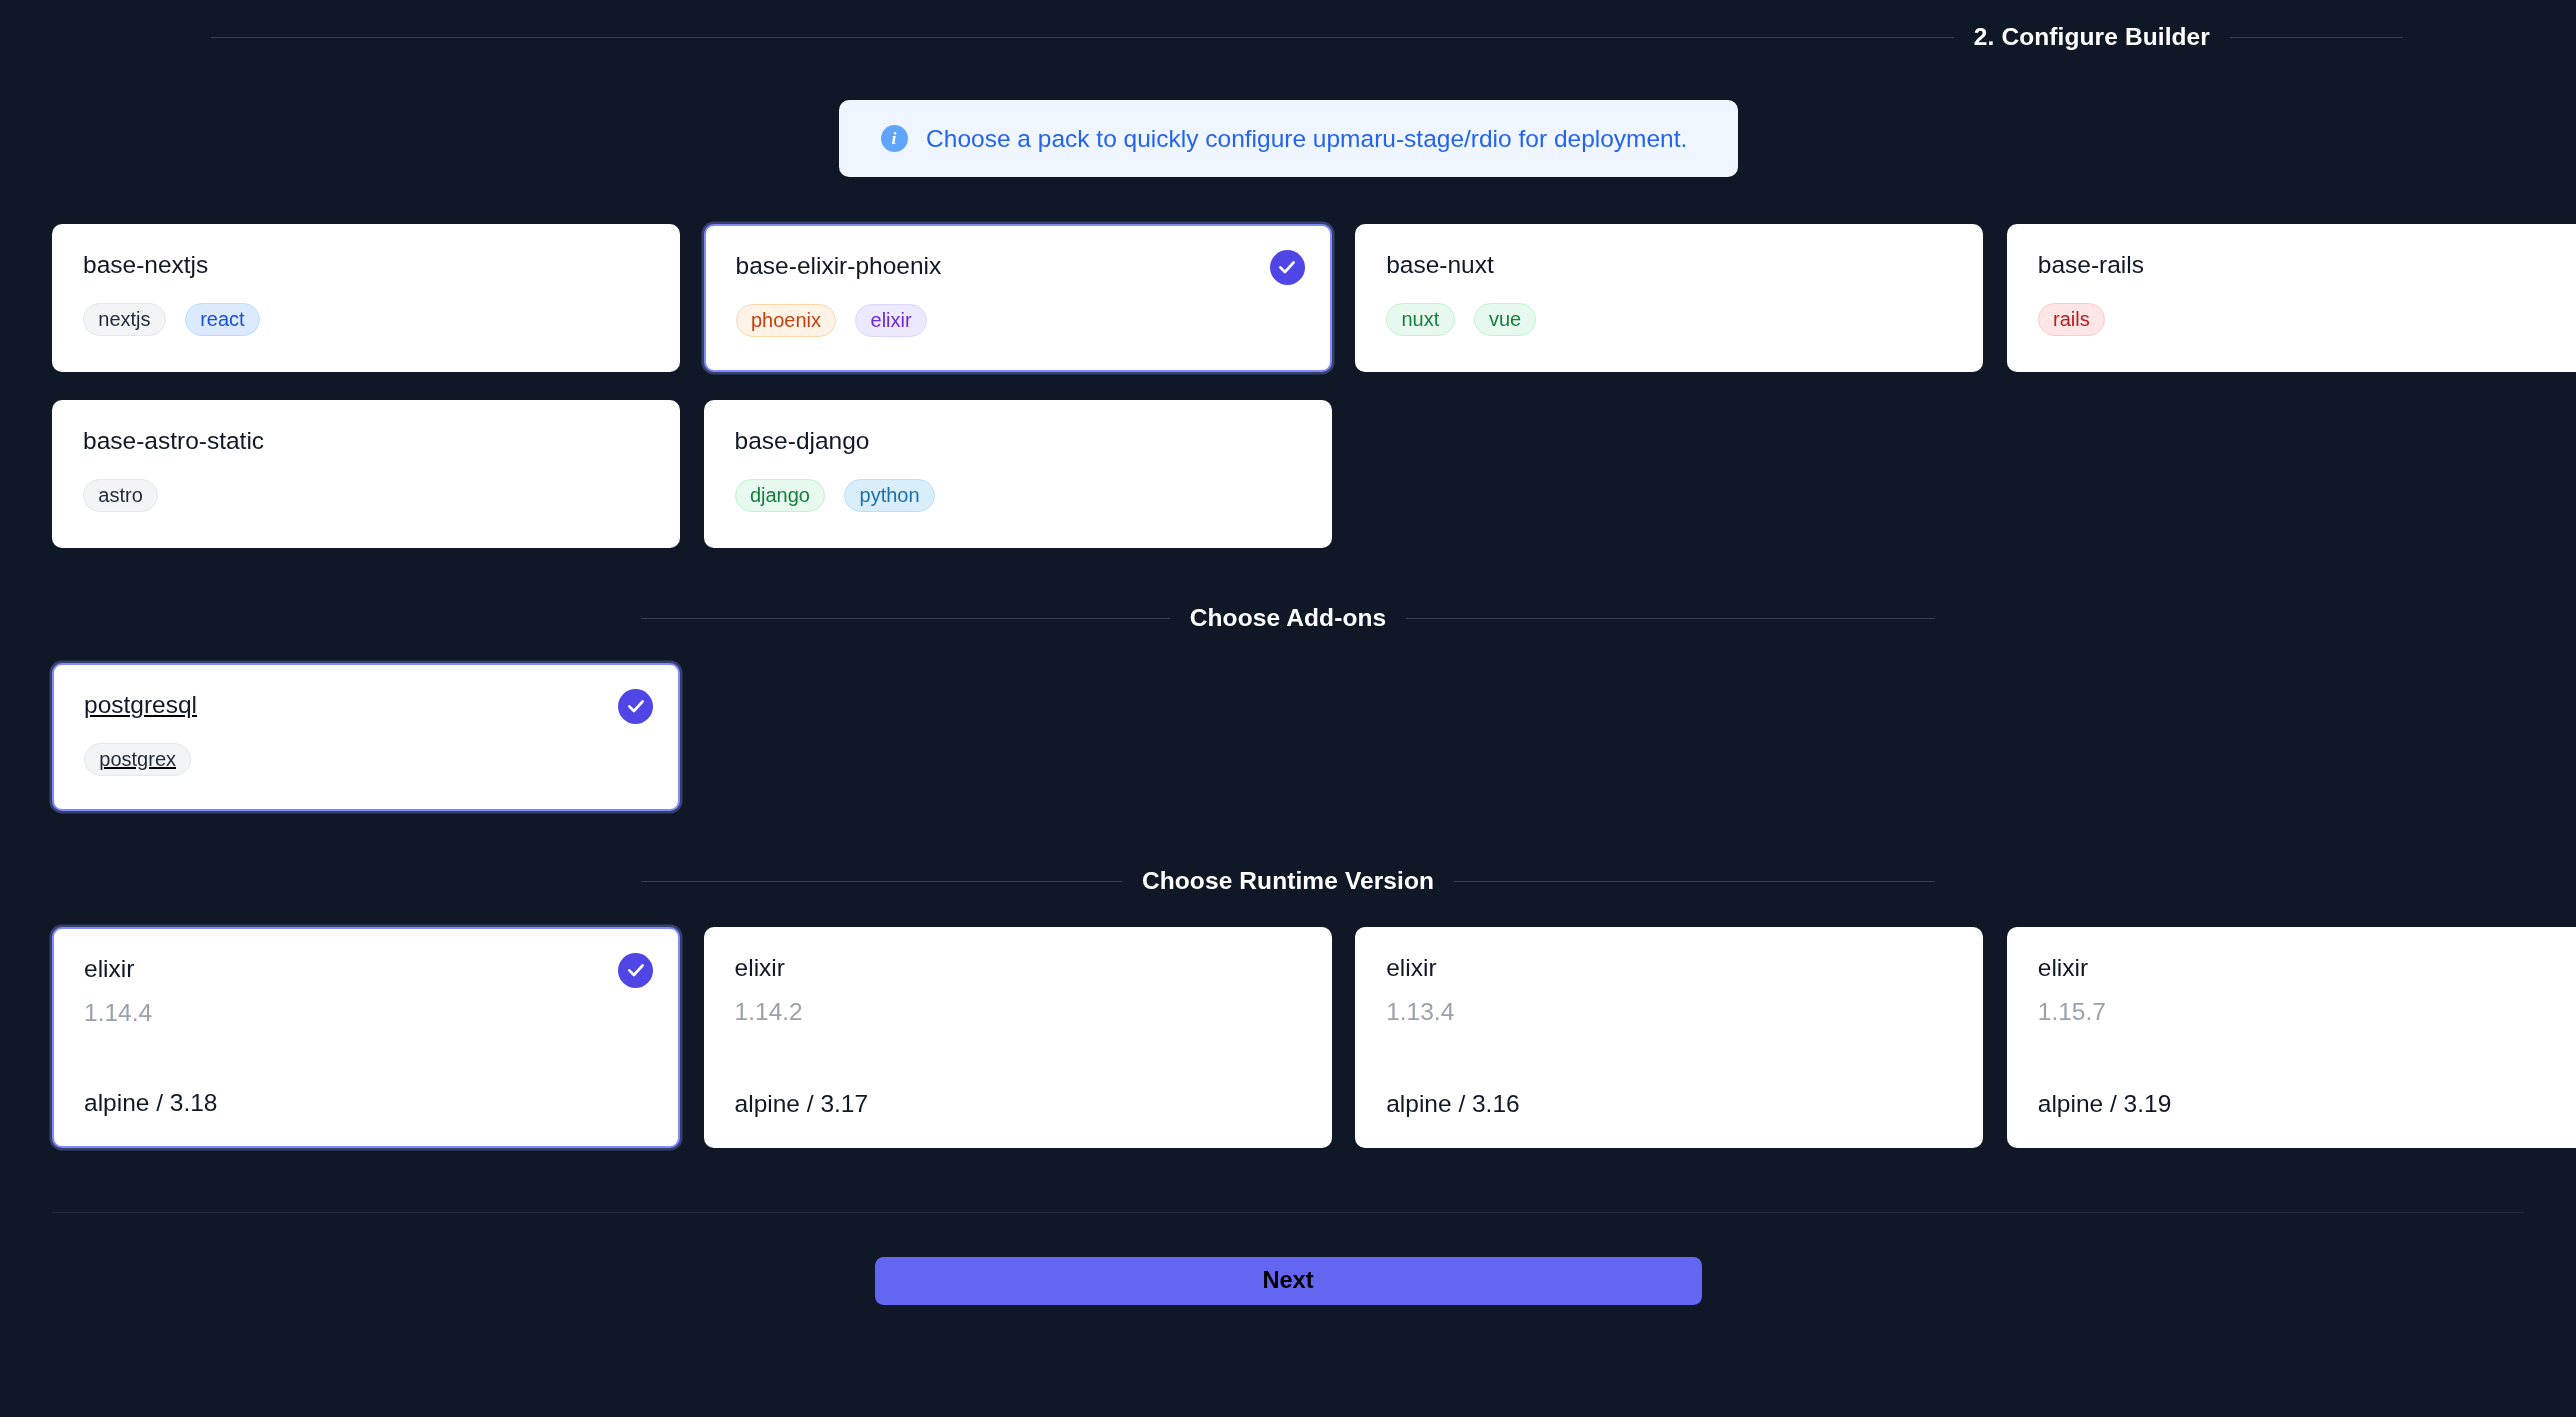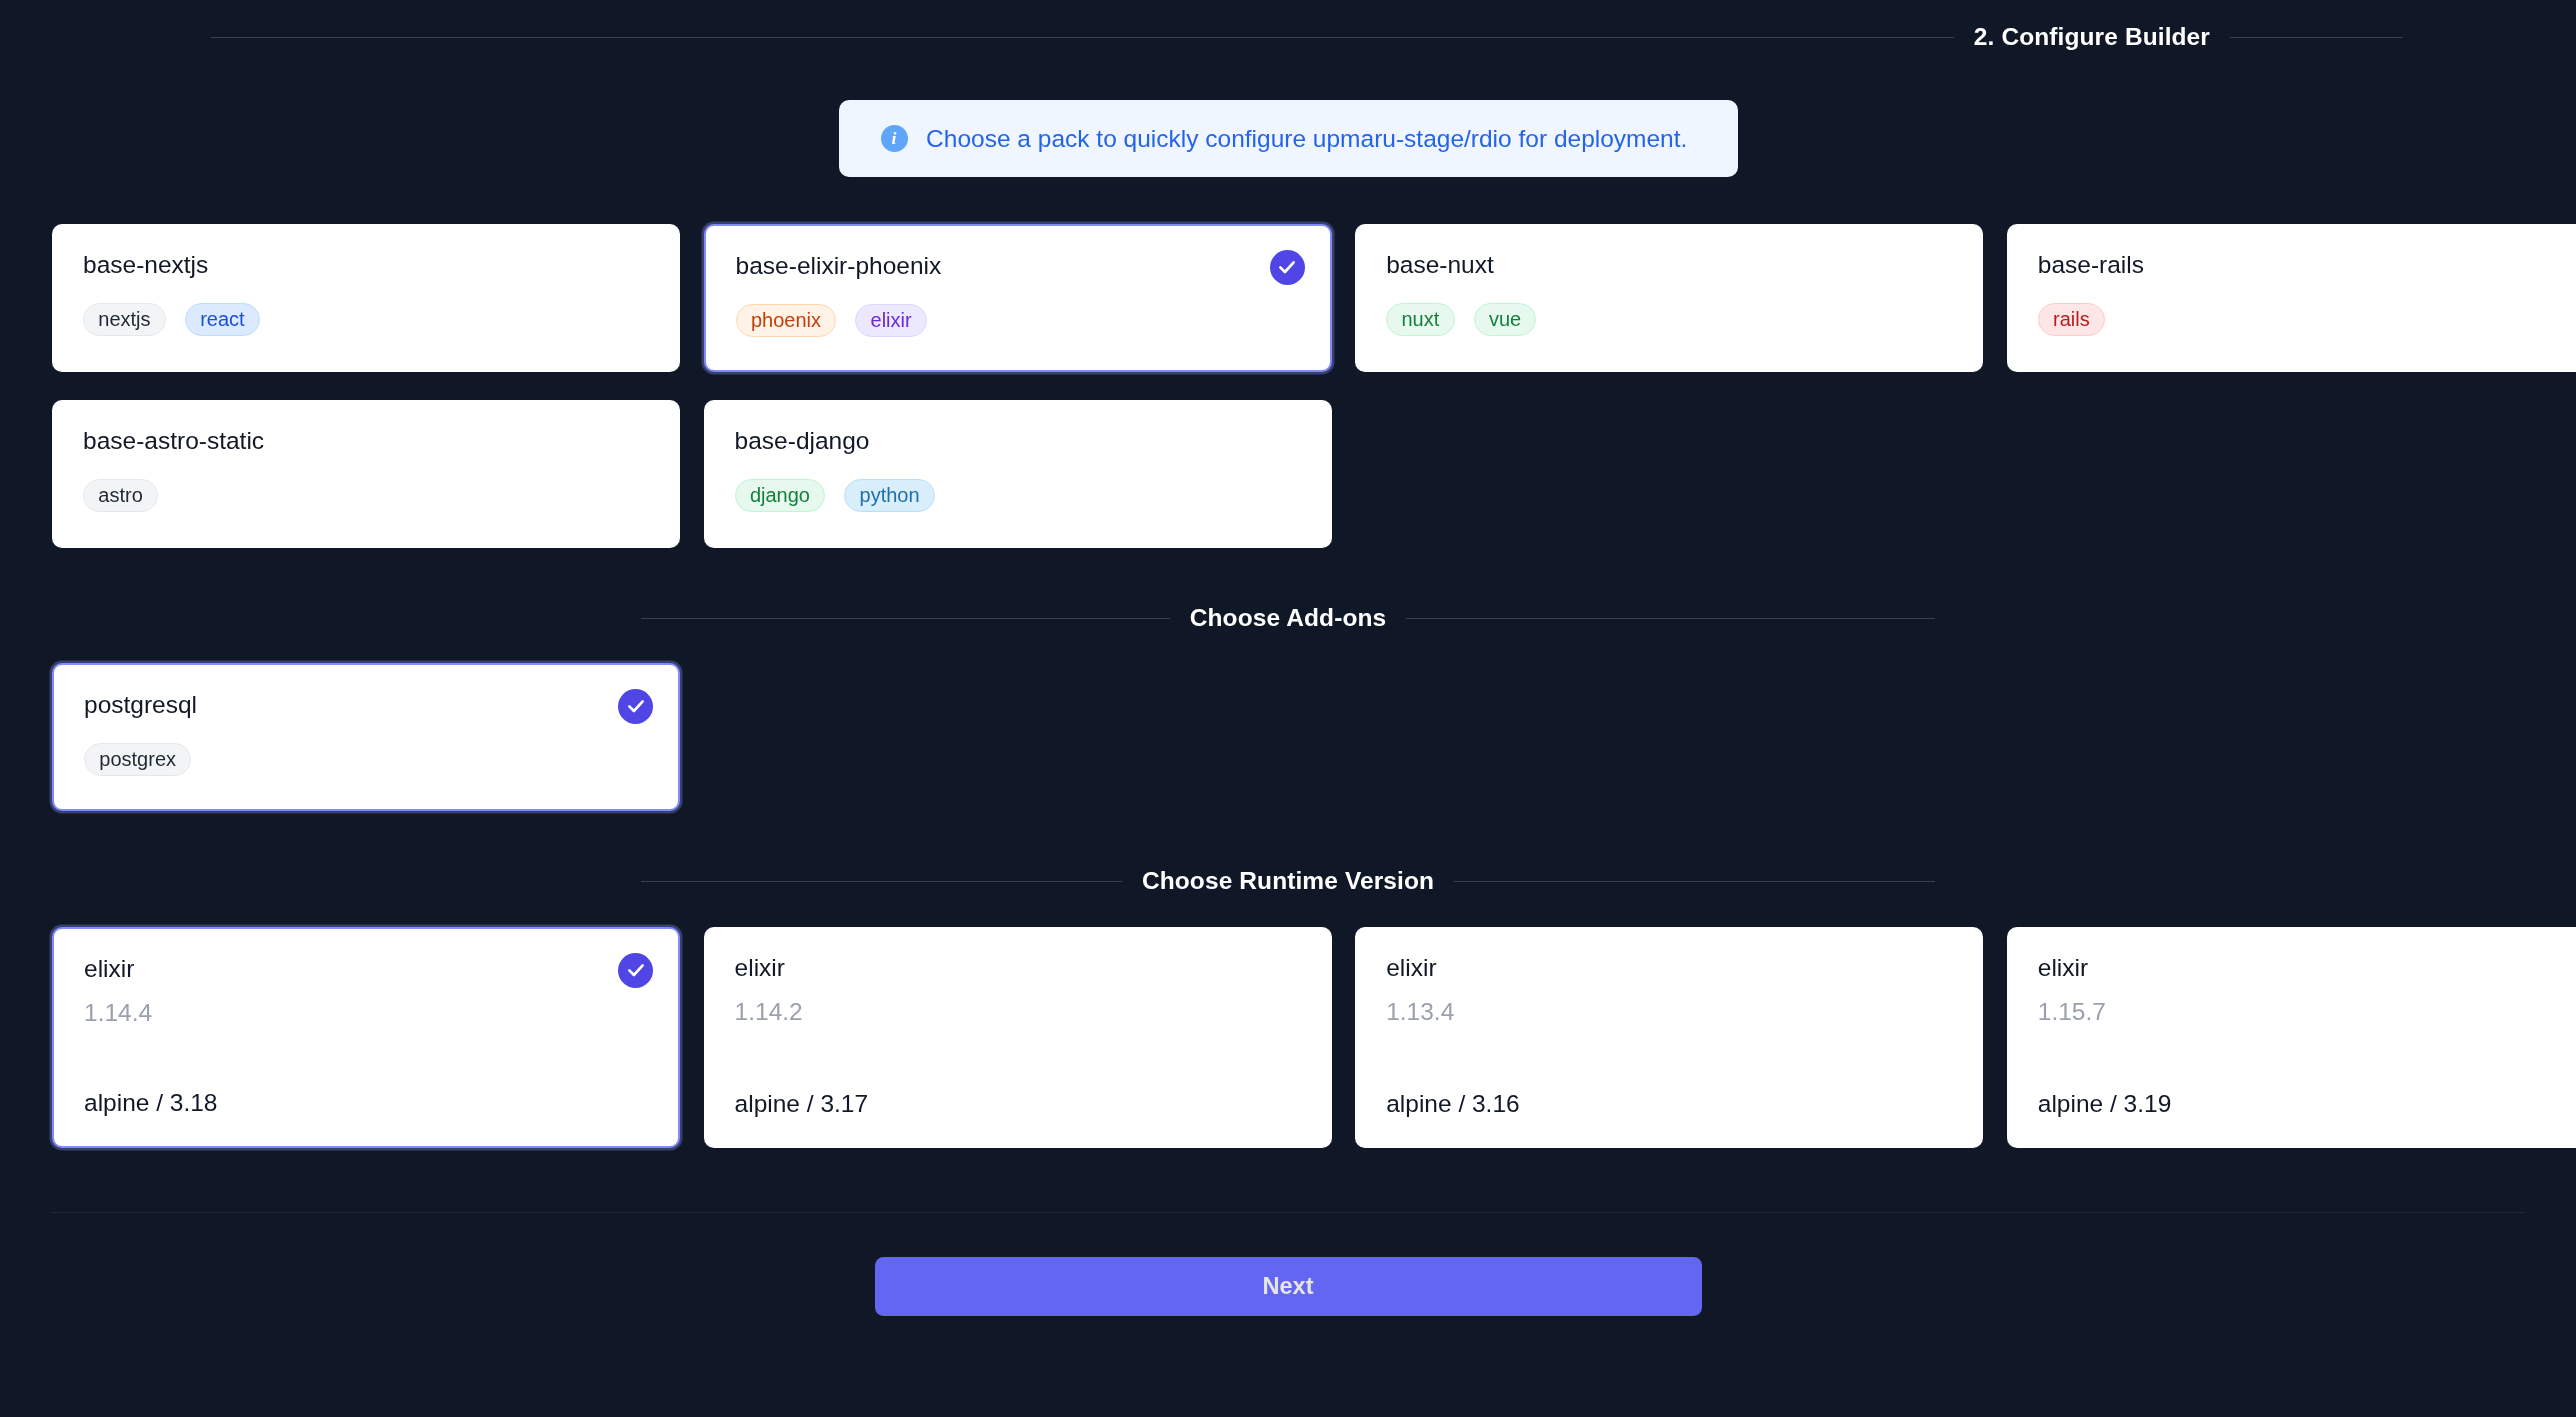--- a/index.html
+++ b/index.html
@@ -86,21 +86,21 @@
     white-space: nowrap;
   }
 
   
   .grid {
     display: grid;
     grid-template-columns: repeat(4, 628px);
     gap: 28px 23.6px;
     padding: 0 52px;
   }
-  .grid-addons { margin-top: 31px; }
+  .grid-addons { margin-top: 31px; text-decoration: underline; }
   .grid-packs  { margin-top: 47px; }
   .grid-runtime{ margin-top: 32px; }
 
   .card {
     position: relative;
     background: #ffffff;
     border-radius: 10px;
     border: 1.7px solid transparent;
     padding: 25px 30px 29px 30px;
     min-height: 148px;
@@ -169,25 +169,25 @@
     margin: 0 52px;
     margin-top: 64px;
   }
   .footer {
     display: flex;
     justify-content: center;
     margin-top: 44px;
   }
   .next-button {
     width: 827px;
-    height: 59px;
+    height: 48px;
     background: #6366f1;
     border: none;
     border-radius: 8.4px;
-    color: #e5e5e5;
+    color: #000000;
     font-size: 23.6px;
     font-weight: bold;
     font-family: "Liberation Sans", sans-serif;
     cursor: pointer;
   }
 
   .spacer-addons { height: 56px; }
   .spacer-runtime { height: 56px; }
 </style>
 </head>

